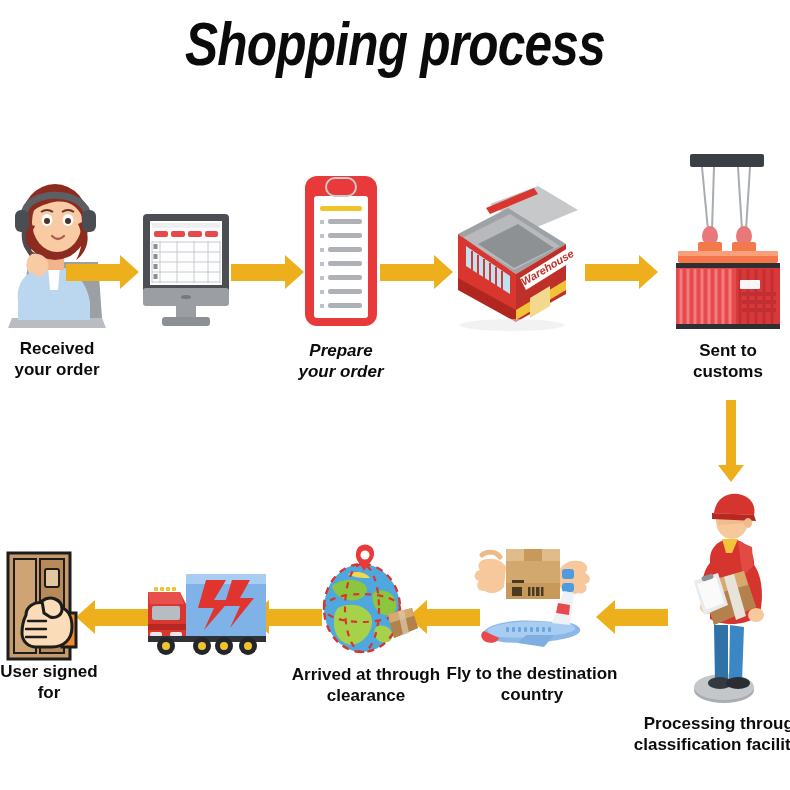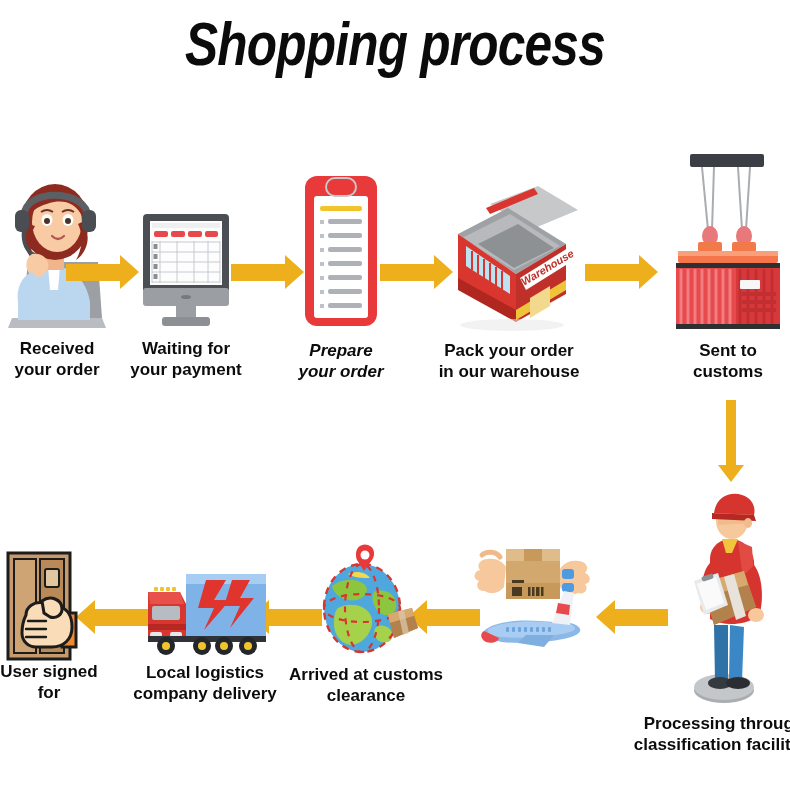--- a/index.html
+++ b/index.html
@@ -193,22 +193,20 @@
         <line x1="80" y1="29" x2="80" y2="71"></line>
       </g>
       <g fill="#8A8E93">
         <rect x="13.5" y="32" width="4" height="5"></rect>
         <rect x="13.5" y="42" width="4" height="5"></rect>
         <rect x="13.5" y="52" width="4" height="5"></rect>
         <rect x="13.5" y="62" width="4" height="5"></rect>
       </g>
     </svg>
   </div>
-  <div class="label" style="left:-42px; top:126px; width:176px;">Waiting for
-your payment</div>
 </div>
 
 <div class="arrow-h right" style="left:231px; top:255px; width:73px;">
   <div class="shaft"></div>
   <div class="head"></div>
 </div>
 
 <div class="node" style="left:303px; top:174px; width:76px; height:156px;">
   <div class="icon-box">
     <svg width="76" height="156" viewBox="0 0 76 156">
@@ -277,22 +275,20 @@
       <text x="86" y="104" transform="rotate(-31 86 104)" font-family="Liberation Sans, sans-serif" font-size="11" font-weight="700" font-style="italic" fill="#C0302A">Warehouse</text>
 
       <path d="M78 128 L128 98 L128 108 L78 138 Z" fill="#F0C43A"></path>
       <path d="M20 96 L78 128 L78 140 L20 108 Z" fill="#B02720"></path>
 
       <path d="M92 116 L112 104 L112 124 L92 136 Z" fill="#F3D98E"></path>
 
       <ellipse cx="74" cy="143" rx="52" ry="6" fill="#E7E7E7" opacity="0.55"></ellipse>
     </svg>
   </div>
-  <div class="label" style="left:-24px; top:158px; width:190px;">Pack your order
-in our warehouse</div>
 </div>
 
 <div class="arrow-h right" style="left:585px; top:255px; width:73px;">
   <div class="shaft"></div>
   <div class="head"></div>
 </div>
 
 <div class="node" style="left:670px; top:152px; width:116px; height:180px;text-decoration:underline;">
   <div class="icon-box">
     <svg width="116" height="180" viewBox="0 0 116 180">
@@ -449,20 +445,22 @@
       </g>
 
       <path d="M18 88 C14 90 14 96 20 99 C26 101 32 99 33 95 Z" fill="#E8494C"></path>
 
       <path d="M86 80 L98 48 L108 50 L104 82 Z" fill="#EEF2F6"></path>
       <path d="M92 60 L104 62 L103 72 L90 70 Z" fill="#E8494C"></path>
 
       <path d="M60 92 L88 92 L78 104 L52 100 Z" fill="#7FAEE0"></path>
     </svg>
   </div>
+  <div class="label" style="left:-32px; top:120px; width:196px;">Fly to the destination
+country</div>
 </div>
 
 <div class="arrow-h left" style="left:408px; top:600px; width:72px;">
   <div class="shaft"></div>
   <div class="head"></div>
 </div>
 
 <div class="node" style="left:308px; top:544px; width:116px; height:120px;">
   <div class="icon-box">
     <svg width="116" height="120" viewBox="0 0 116 120">
@@ -481,21 +479,21 @@
 
       <path d="M48 10 C48 3 54 -1 60 1 C66 3 68 10 64 16 L56 27 L49 16 C48 14 48 12 48 10 Z" fill="#E8393B"></path>
       <circle cx="57" cy="11" r="4.5" fill="#FFFFFF"></circle>
 
       <path d="M80 70 L104 64 L110 84 L86 94 Z" fill="#C08B52"></path>
       <path d="M80 70 L104 64 L106 72 L82 79 Z" fill="#D7A96F"></path>
       <path d="M82 79 L106 72 L110 84 L86 94 Z" fill="#B3814B"></path>
       <path d="M90 67 L96 66 L101 89 L95 91 Z" fill="#D9C7A8" opacity="0.75"></path>
     </svg>
   </div>
-  <div class="label" style="left:-40px; top:120px; width:196px;">Arrived at customs
+  <div class="label" style="left:-40px; top:120px; width:196px;">Arrived at through
 clearance</div>
 </div>
 
 <div class="arrow-h left" style="left:250px; top:600px; width:72px;">
   <div class="shaft"></div>
   <div class="head"></div>
 </div>
 
 <div class="node" style="left:140px; top:562px; width:130px; height:100px;">
   <div class="icon-box">
@@ -530,22 +528,20 @@
       </g>
 
       <g fill="#F2C42C">
         <rect x="14" y="25" width="4" height="4" rx="1"></rect>
         <rect x="20" y="25" width="4" height="4" rx="1"></rect>
         <rect x="26" y="25" width="4" height="4" rx="1"></rect>
         <rect x="32" y="25" width="4" height="4" rx="1"></rect>
       </g>
     </svg>
   </div>
-  <div class="label" style="left:-28px; top:100px; width:186px;">Local logistics
-company delivery</div>
 </div>
 
 <div class="arrow-h left" style="left:76px; top:600px; width:72px;">
   <div class="shaft"></div>
   <div class="head"></div>
 </div>
 
 <div class="node" style="left:6px; top:551px; width:86px; height:112px;text-decoration:underline;">
   <div class="icon-box">
     <svg width="86" height="112" viewBox="0 0 86 112">

